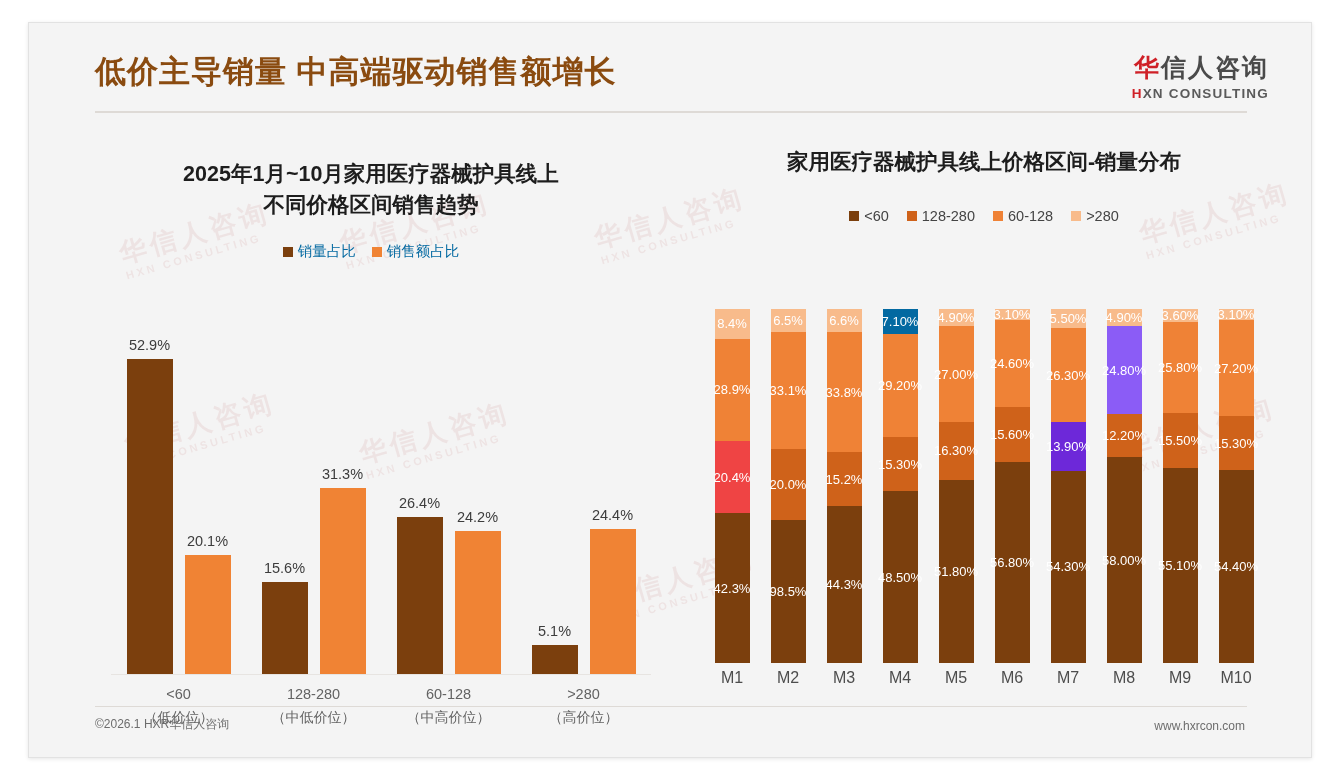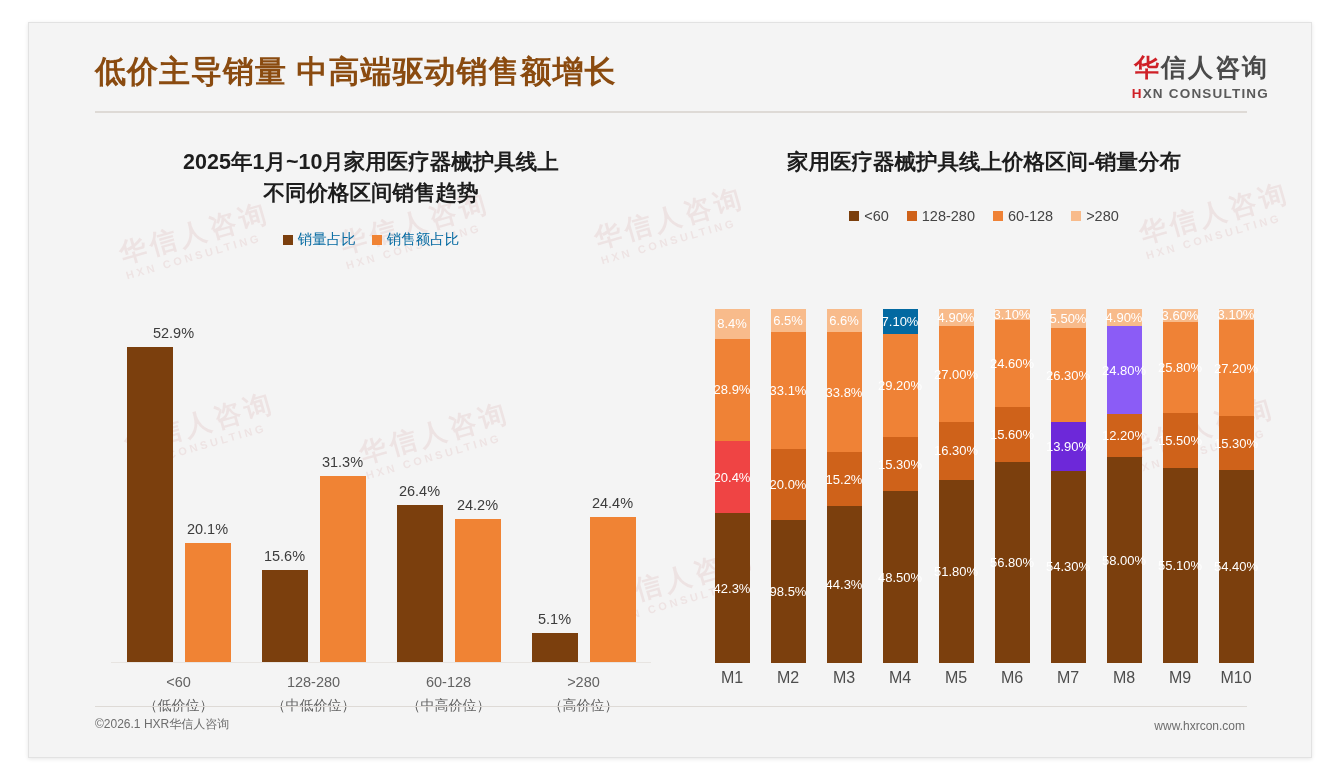--- a/index.html
+++ b/index.html
@@ -64,21 +64,21 @@
     opacity: 0.085;
     font-weight: bold;
     transform: rotate(-16deg);
     pointer-events: none;
     white-space: nowrap;
     line-height: 1.15;
   }
   .wm .l1 { font-size: 27px; letter-spacing: 4px; }
   .wm .l2 { font-size: 11px; letter-spacing: 3px; }
   
-  .panel-left  { position: absolute; left: 36px;  top: 96px; width: 612px; height: 580px; }
+  .panel-left  { position: absolute; left: 36px;  top: 108px; width: 612px; height: 580px; }
   .panel-right { position: absolute; left: 655px; top: 96px; width: 600px; height: 580px; }
   .chart-title {
     text-align: center;
     font-size: 21.5px;
     font-weight: bold;
     color: #1d1d1d;
     line-height: 1.42;
     padding-top: 28px;
   }
   
@@ -257,21 +257,21 @@
         <div class="legend-item">
           <span class="legend-swatch" style="background:#f08334"></span>
           <span class="legend-label">销售额占比</span>
         </div>
       </div>
     <div class="plot-left">
       <div class="group-row" id="groups-left">
           <div class="group">
             <div class="bar-wrap">
               <div class="bar" style="height: 88.1667%; background: rgb(123, 63, 13);"></div>
-              <div class="bar-value" style="bottom: calc(88.1667% + 6px); margin-left: 24px;">52.9%</div>
+              <div class="bar-value" style="bottom: calc(88.1667% + 6px);">52.9%</div>
             </div>
             <div class="bar-wrap">
               <div class="bar" style="height: 33.5%; background: rgb(240, 131, 52);"></div>
               <div class="bar-value" style="bottom: calc(33.5% + 6px);">20.1%</div>
             </div>
           </div>
           <div class="group">
             <div class="bar-wrap">
               <div class="bar" style="height: 26%; background: rgb(123, 63, 13);"></div>
               <div class="bar-value" style="bottom: calc(26% + 6px);">15.6%</div>

